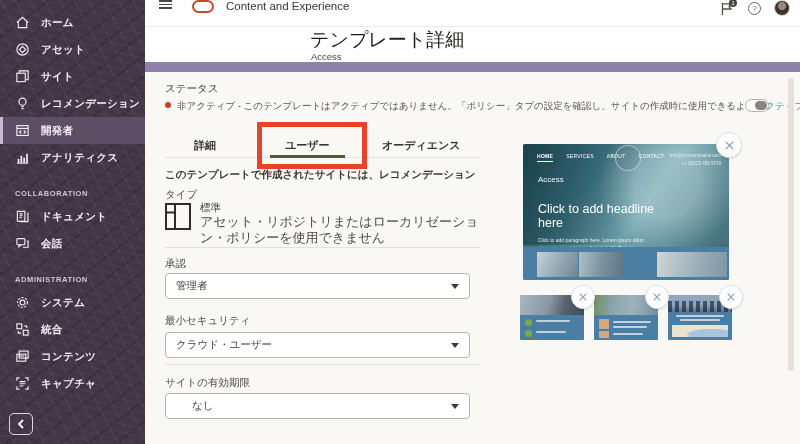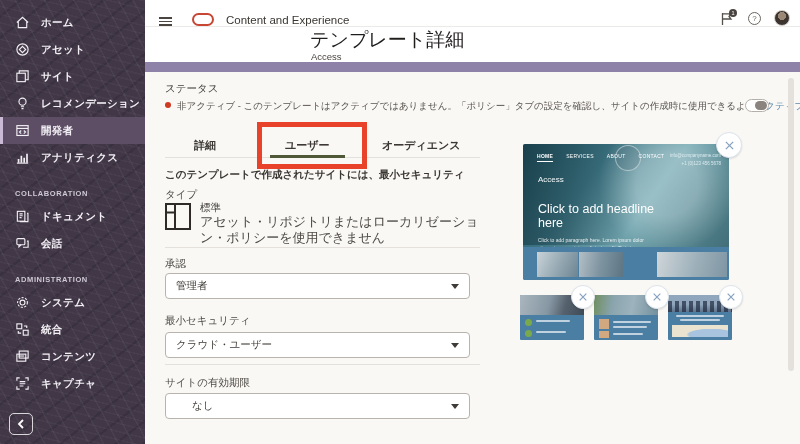--- a/index.html
+++ b/index.html
@@ -23,21 +23,21 @@
   .nav-header { margin-top:12px; height:20px; display:flex; align-items:center; padding-left:15px;
     font-size:7.5px; font-weight:bold; color:#cfc8d4; letter-spacing:.6px; }
   .collapse-btn { position:absolute; left:9px; bottom:9px; width:24px; height:22px;
     border:1.5px solid rgba(255,255,255,.8); border-radius:5px; background:transparent;
     display:flex; align-items:center; justify-content:center; cursor:pointer; }
   .collapse-btn svg { width:8px; height:10px; stroke:#fff; stroke-width:1.8; fill:none; }
 
   
   .header-block { position:absolute; left:145px; top:0; width:655px; height:62px; background:#ffffff; }
   .topbar { position:absolute; left:0; top:0; width:655px; height:27px; border-bottom:1px solid #eceae7;
-    display:flex; align-items:flex-end; }
+    display:flex; align-items:flex-start; }
   .hamburger { margin-left:14px; width:13px; height:9px; display:flex; flex-direction:column; justify-content:space-between; cursor:pointer; }
   .hamburger span { display:block; height:1.6px; background:#4a4540; }
   .oracle-logo { margin-left:20px; width:22px; height:13px; border:2.5px solid #C74634; border-radius:7px; }
   .app-title { margin-left:12px; font-size:11.5px; color:#3a3632; }
   .topbar-right { margin-left:auto; display:flex; align-items:center; gap:13px; padding-right:10px; }
   .flag-wrap { position:relative; width:15px; height:15px; cursor:pointer; }
   .flag-wrap svg { width:14px; height:15px; stroke:#55504b; fill:none; stroke-width:1.3; }
   .badge { position:absolute; right:-2px; top:-2px; min-width:8px; height:8px; border-radius:4px;
     background:#4a4440; color:#fff; font-size:5.5px; display:flex; align-items:center; justify-content:center; padding:0 1px; }
   .help-icon { width:13px; height:13px; border:1.2px solid #6b6561; border-radius:50%;
@@ -306,21 +306,21 @@
       <span class="knob"></span>
     </div>
 
   <div class="divider" style="left:165px; top:157px; width:315px;"></div>
   <div class="tab" style="left:194px;">詳細</div>
   <div class="tab" style="left:285px;">ユーザー</div>
   <div class="tab" style="left:382px;">オーディエンス</div>
   <div class="tab-underline"></div>
   <div class="annotation-box"></div>
 
-  <div class="intro-text">このテンプレートで作成されたサイトには、最小セキュリティ</div>
+  <div class="intro-text">このテンプレートで作成されたサイトには、レコメンデーション</div>
   <div class="type-label">タイプ</div>
   <div class="type-icon">
     <svg viewBox="0 0 28 29">
         <rect x="2" y="2" width="24" height="25"></rect>
         <path d="M11 2 V27"></path>
         <path d="M2 10.5 H11"></path>
       </svg>
   </div>
   <div class="type-name">標準</div>
   <div class="type-desc">アセット・リポジトリまたはローカリゼーション・ポリシーを使用できません</div>

